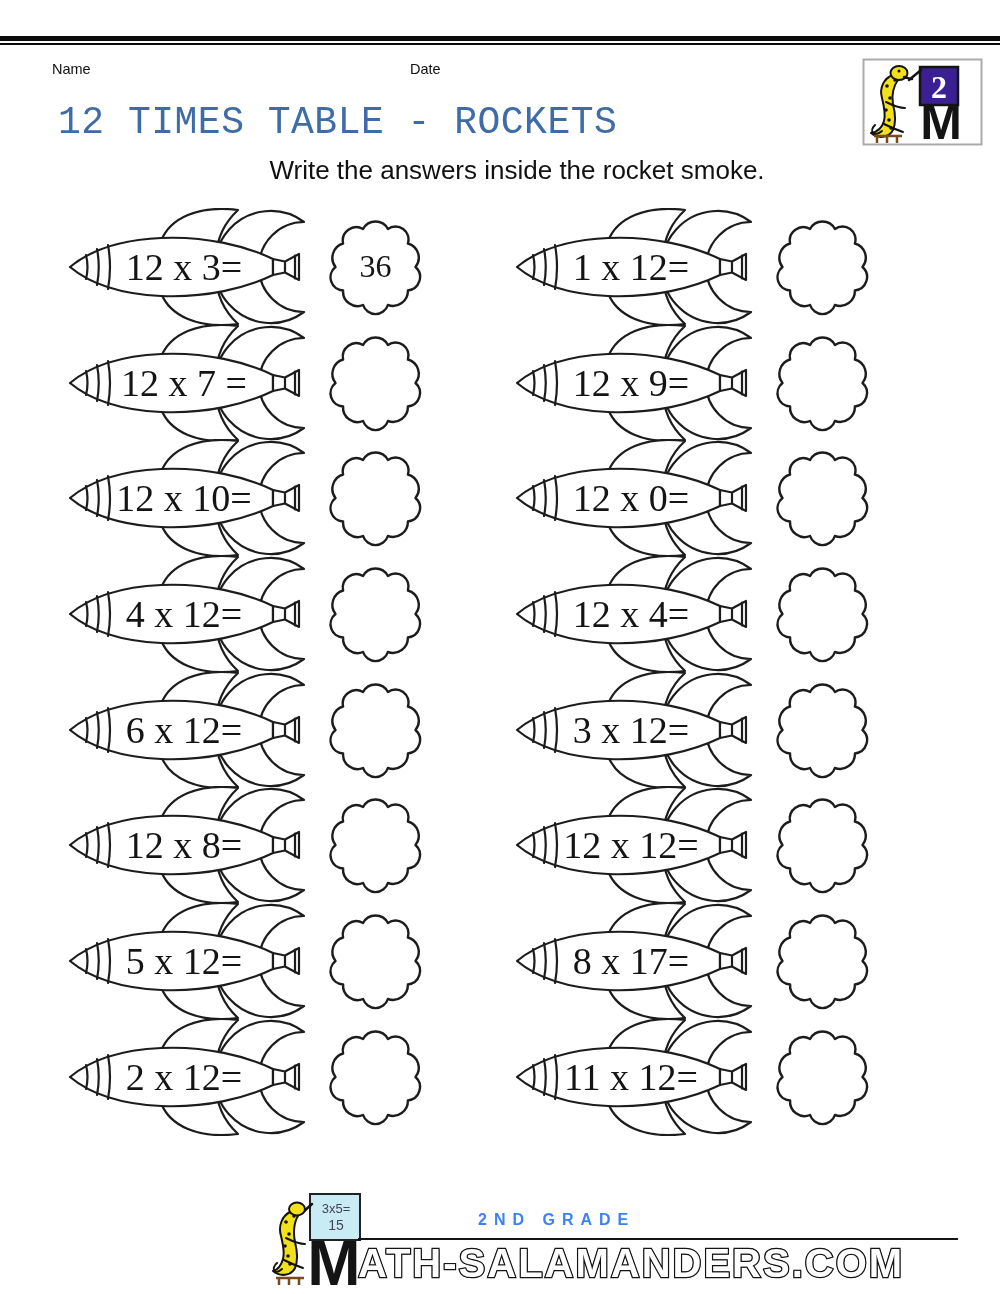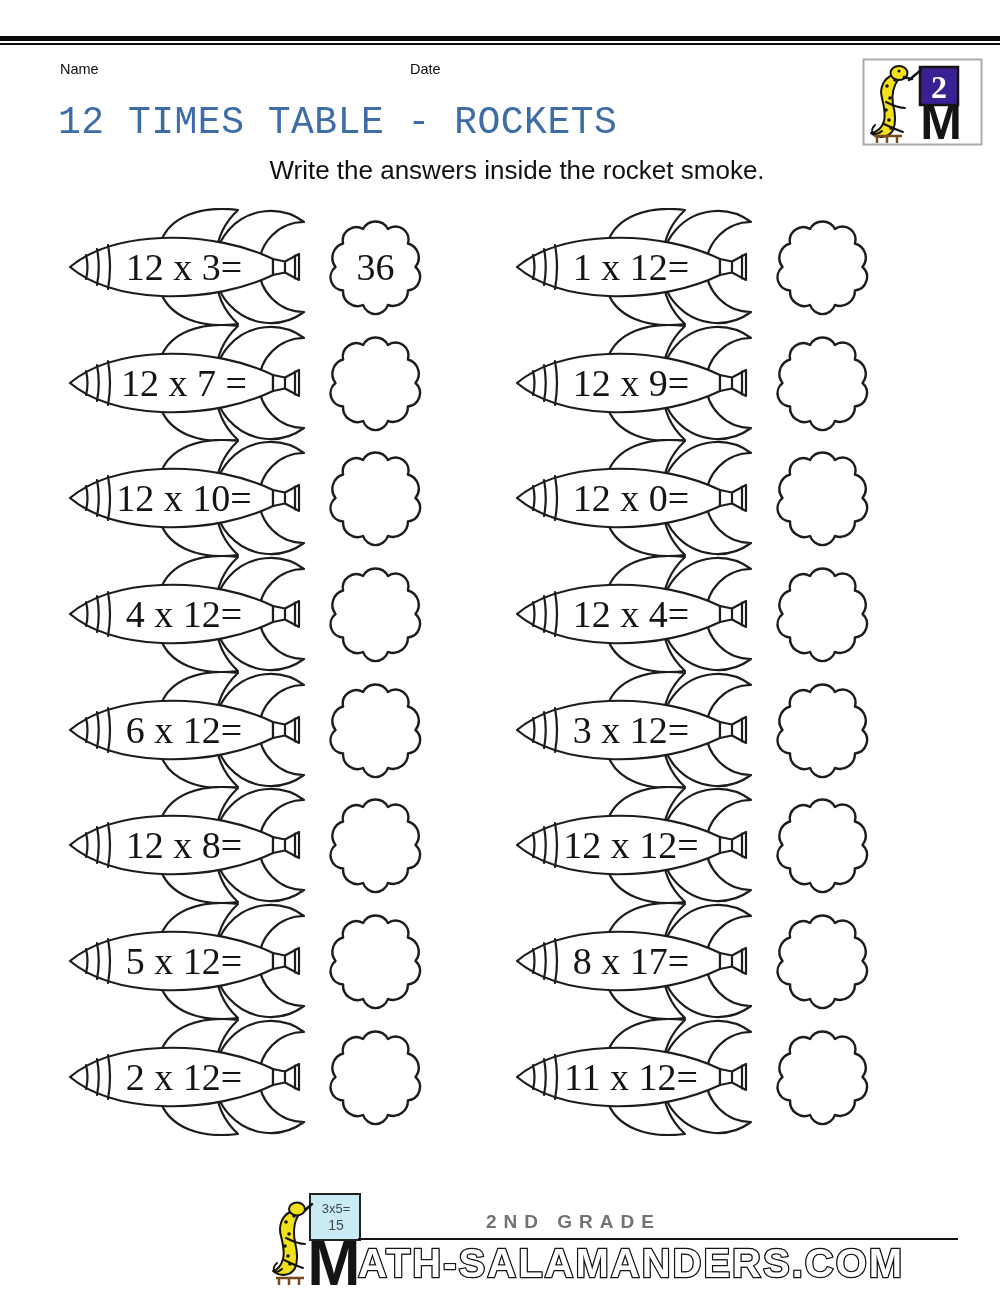--- a/index.html
+++ b/index.html
@@ -3,21 +3,21 @@
 <meta charset="utf-8">
 <style>
   html,body{margin:0;padding:0;background:#ffffff;}
   .sheet{position:relative;width:1000px;height:1294px;background:#fff;overflow:hidden;
          font-family:"Liberation Sans",sans-serif;color:#131313;}
 
   .topbar{position:absolute;left:0;top:36px;width:1000px;height:2px;
           border-top:5px solid #0b0b0b;border-bottom:2px solid #0b0b0b;}
 
   .meta-label{position:absolute;top:61px;font-size:14.5px;color:#101010;}
-  .name-label{left:60px;}
+  .name-label{left:52px;}
   .date-label{left:410px;}
 
   .corner-logo{position:absolute;left:862px;top:58px;width:121px;height:88px;}
 
   .title{position:absolute;left:58px;top:101px;margin:0;
          font-family:Liberation Mono, monospace;font-weight:normal;
          font-size:38px;letter-spacing:0.5px;color:#3e6ca6;white-space:nowrap;}
 
   .instruction{position:absolute;left:0;top:155px;width:1000px;text-align:center;
                font-size:26px;color:#111;margin-left:17px;}
@@ -26,25 +26,25 @@
         grid-template-columns:447px 447px;grid-auto-rows:115.7px;}
   .cell{position:relative;display:flex;align-items:center;font-family:Liberation Serif, serif;}
   .rocket{position:relative;width:248px;height:118px;flex:0 0 auto;}
   .rocket svg{display:block;width:248px;height:118px;}
   .problem{position:absolute;left:18px;top:0;width:200px;height:118px;
            display:flex;align-items:center;justify-content:center;
            font-size:38px;color:#141414;white-space:nowrap;}
   .cloud{position:relative;width:113px;height:104px;margin-left:5px;flex:0 0 auto;}
   .cloud svg{display:block;width:113px;height:104px;}
   .answer{position:absolute;inset:0;display:flex;align-items:center;justify-content:center;
-          font-size:38px;color:#141414;}
+          font-size:32px;color:#141414;}
 
   .footer-logo{position:absolute;left:272px;top:1188px;width:112px;height:100px;}
-  .footer-grade{position:absolute;left:478px;top:1211px;font-size:19px;font-weight:bold;
-                letter-spacing:7px;color:#737373;white-space:nowrap;margin-left:8px;}
+  .footer-grade{position:absolute;left:478px;top:1211px;font-size:16px;font-weight:bold;
+                letter-spacing:7px;color:#3b82f6;white-space:nowrap;}
   .footer-line{position:absolute;left:358px;top:1238px;width:600px;height:0;
                border-top:2.5px solid #141414;}
   .footer-site{position:absolute;left:358px;top:1241px;font-size:40px;font-weight:bold;
                letter-spacing:2px;color:#ffffff;white-space:nowrap;
                -webkit-text-stroke:2.4px #141414;paint-order:stroke fill;
                text-shadow:-1px 0 #141414,1px 0 #141414,0 -1px #141414,0 1px #141414;}
 
   svg text{font-family:"Liberation Sans",sans-serif;}
   svg text.serif{font-family:"Liberation Serif",serif;}
 </style>

